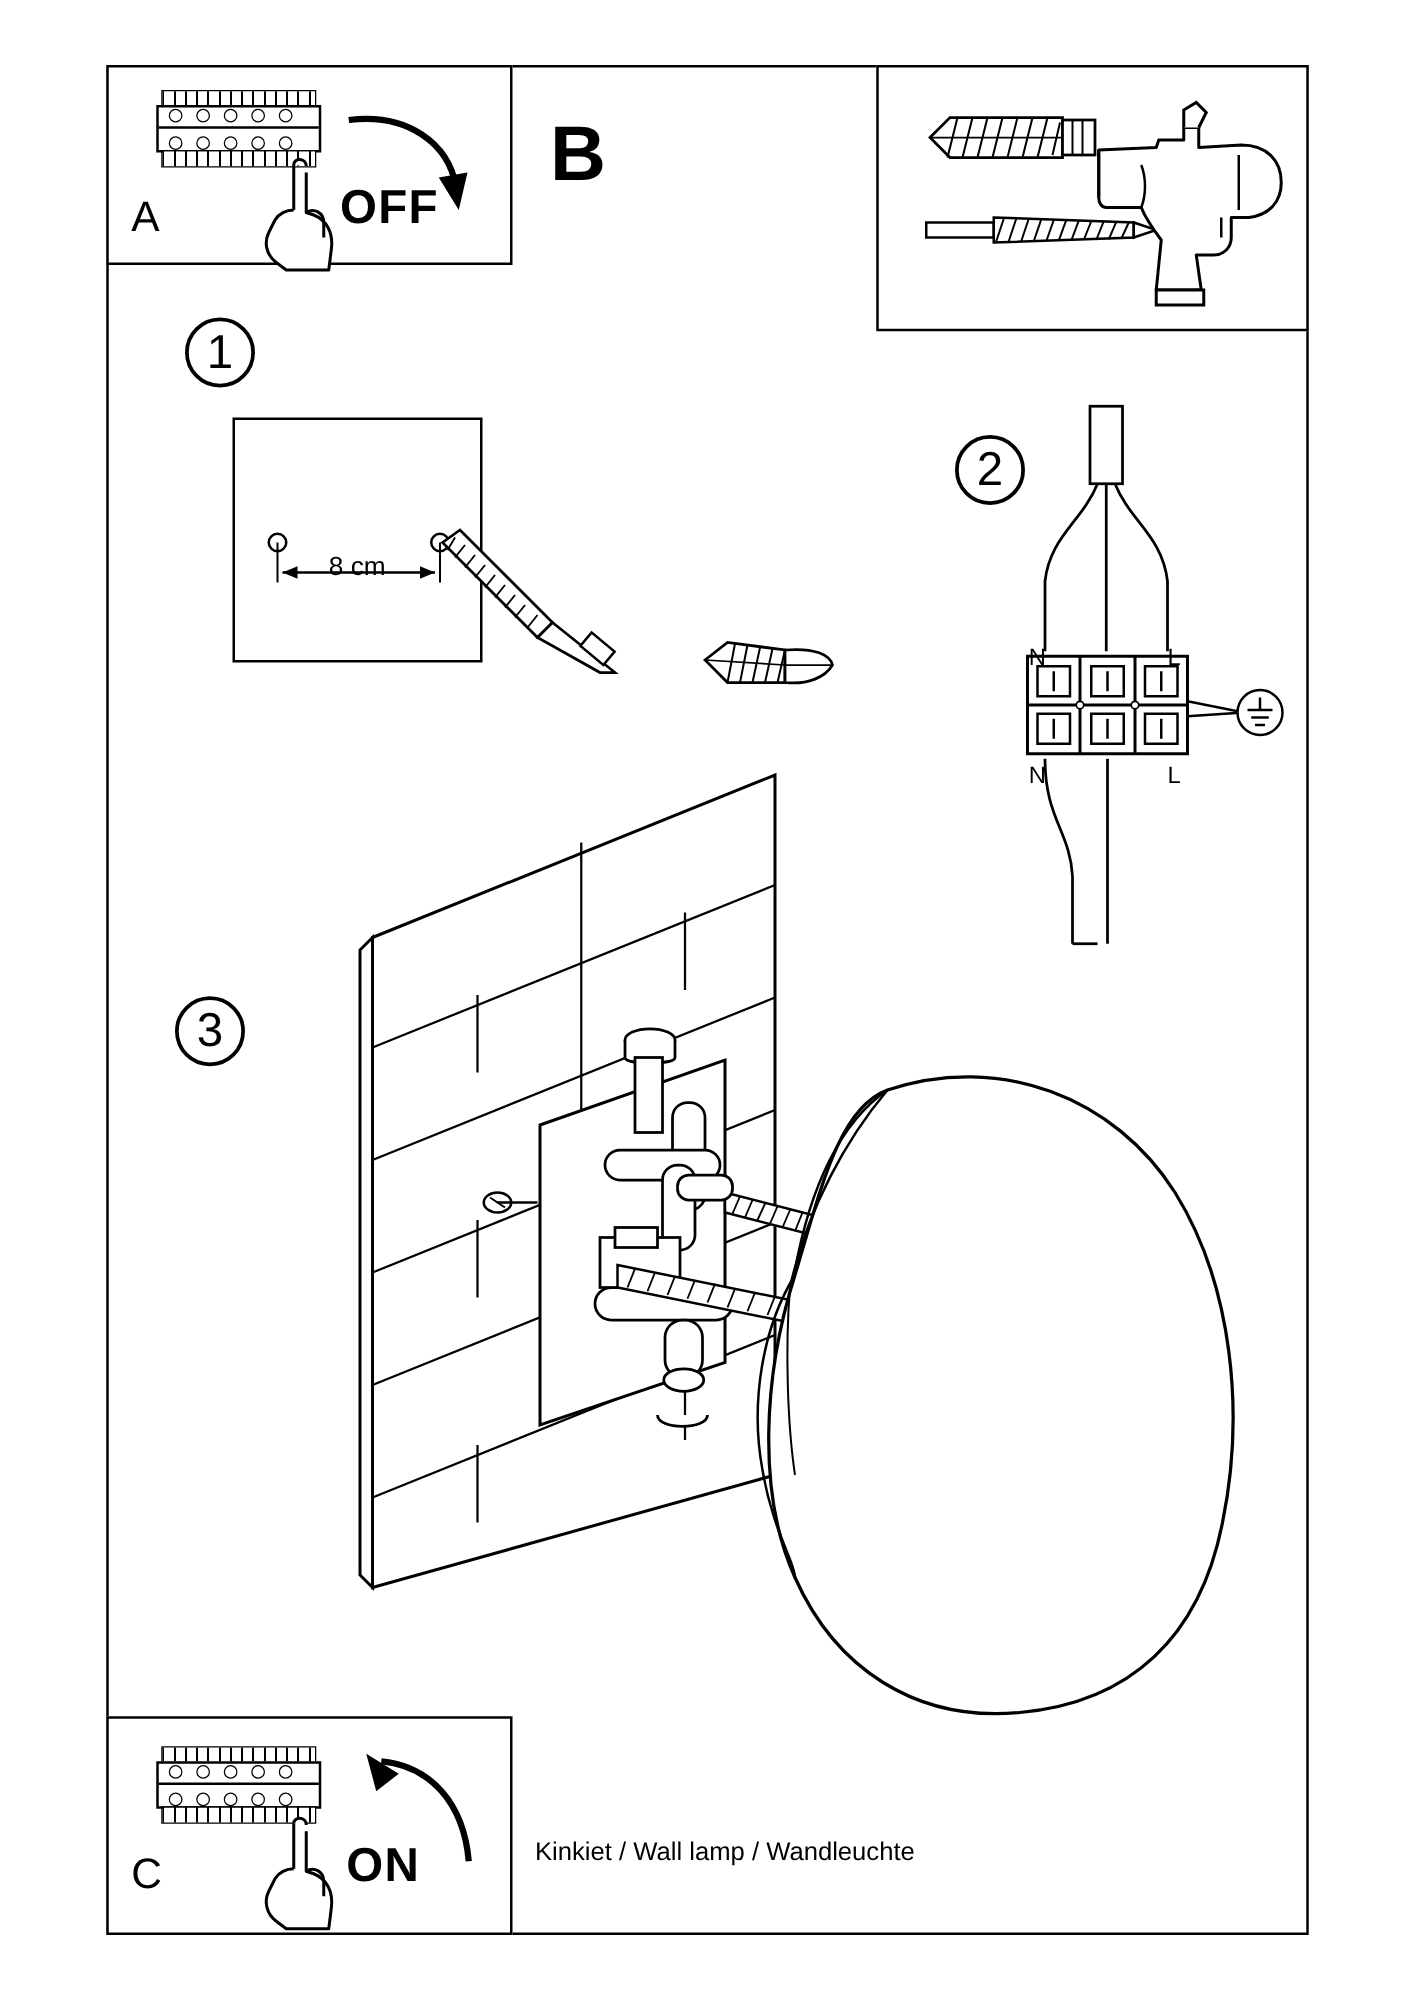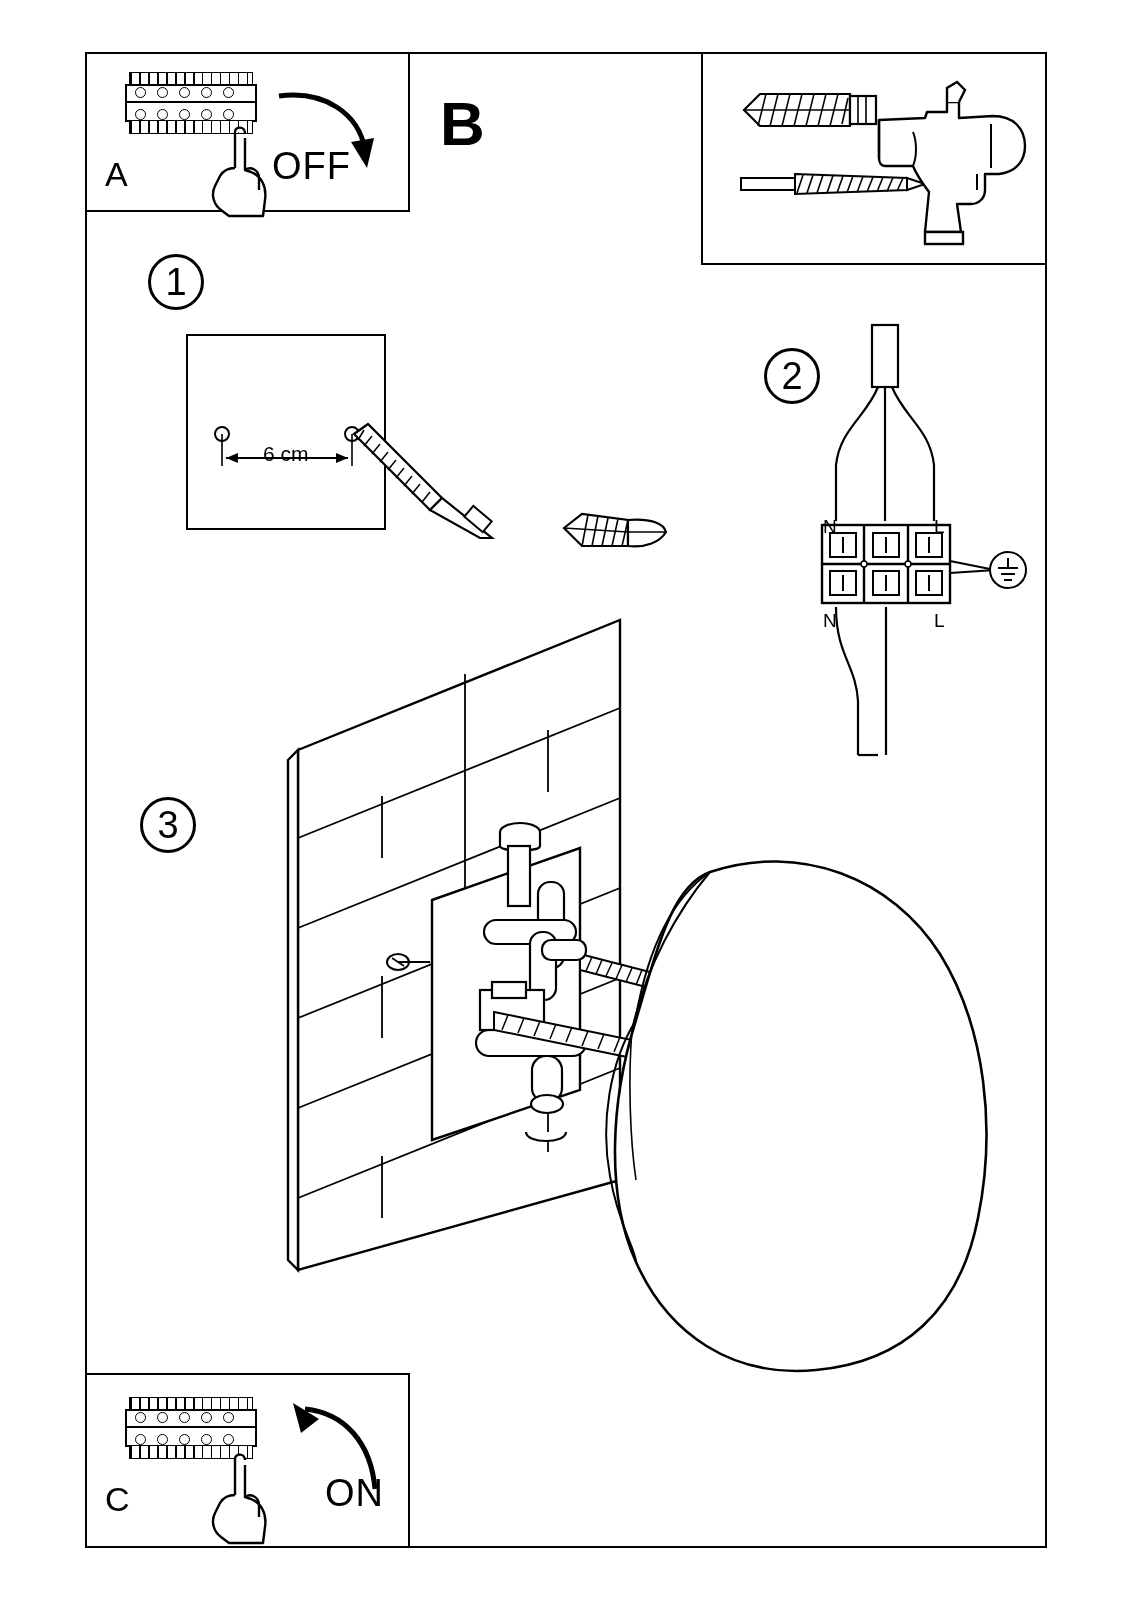--- a/index.html
+++ b/index.html
@@ -37,21 +37,21 @@
   }
 
   
   #box-a { left: 85px; top: 52px; width: 325px; height: 160px; }
   #label-a {
     position: absolute; left: 105px; top: 155px;
     font-size: 34px; font-weight: 400;
   }
   #off-text {
     position: absolute; left: 272px; top: 145px;
-    font-size: 38px; font-weight: normal; letter-spacing: 1px;
+    font-size: 38px; font-weight: bold; letter-spacing: 1px;
   }
 
   
   .breaker {
     position: absolute;
     width: 132px; height: 62px;
   }
   .breaker .body {
     position: absolute; left: 0; top: 12px; width: 132px; height: 38px;
     border: 2px solid #000; background: #fff; box-sizing: border-box;
@@ -124,21 +124,21 @@
   #l-bot { left: 934px; top: 610px; }
 
   
   #box-c { left: 85px; top: 1373px; width: 325px; height: 175px; }
   #label-c {
     position: absolute; left: 105px; top: 1480px;
     font-size: 34px;
   }
   #on-text {
     position: absolute; left: 277px; top: 1472px;
-    font-size: 38px; font-weight: normal; letter-spacing: 1px; margin-left: 48px;
+    font-size: 38px; font-weight: bold; letter-spacing: 1px;
   }
 
   
   #footer {
     position: absolute; left: 428px; top: 1466px; width: 560px;
     font-size: 20.5px; line-height: 1.55;
   }
 
   svg { display: block; overflow: visible; }
   .abs { position: absolute; }
@@ -260,21 +260,21 @@
     <svg width="200" height="80" viewBox="0 0 200 80">
       <circle cx="22" cy="24" r="7" fill="#fff" stroke="#000" stroke-width="2"></circle>
       <circle cx="152" cy="24" r="7" fill="#fff" stroke="#000" stroke-width="2"></circle>
       <line x1="22" y1="24" x2="22" y2="56" stroke="#000" stroke-width="1.6"></line>
       <line x1="152" y1="24" x2="152" y2="56" stroke="#000" stroke-width="1.6"></line>
       <line x1="26" y1="48" x2="148" y2="48" stroke="#000" stroke-width="2"></line>
       <path d="M26 48 L38 43 L38 53 Z" fill="#000"></path>
       <path d="M148 48 L136 43 L136 53 Z" fill="#000"></path>
     </svg>
   </div>
-  <div id="dim-text">6 cm</div>
+  <div id="dim-text">8 cm</div>
 
   <div class="abs" style="left:346px; top:420px;">
     <svg width="230" height="120" viewBox="0 0 230 120">
       <path d="M8 14 L22 4 L96 78 L84 90 Z" fill="#fff" stroke="#000" stroke-width="2.2"></path>
       <g stroke="#000" stroke-width="1.5">
         <line x1="18" y1="10" x2="12" y2="20"></line>
         <line x1="26" y1="16" x2="18" y2="26"></line>
         <line x1="34" y1="24" x2="26" y2="34"></line>
         <line x1="42" y1="32" x2="34" y2="42"></line>
         <line x1="50" y1="40" x2="42" y2="50"></line>
@@ -486,15 +486,16 @@
       <svg width="110" height="100" viewBox="0 0 110 100">
         <path d="M96 92 C92 46 66 16 26 12" fill="none" stroke="#000" stroke-width="5"></path>
         <path d="M40 22 L14 6 L22 36 Z" fill="#000"></path>
       </svg>
     </div>
   </div>
   <div id="label-c">C</div>
   <div id="on-text">ON</div>
 
   <div id="footer">
+    <div>Kinkiet / Wall lamp / Wandleuchte</div>
   </div>
 
 </div>
 
 </body></html>

